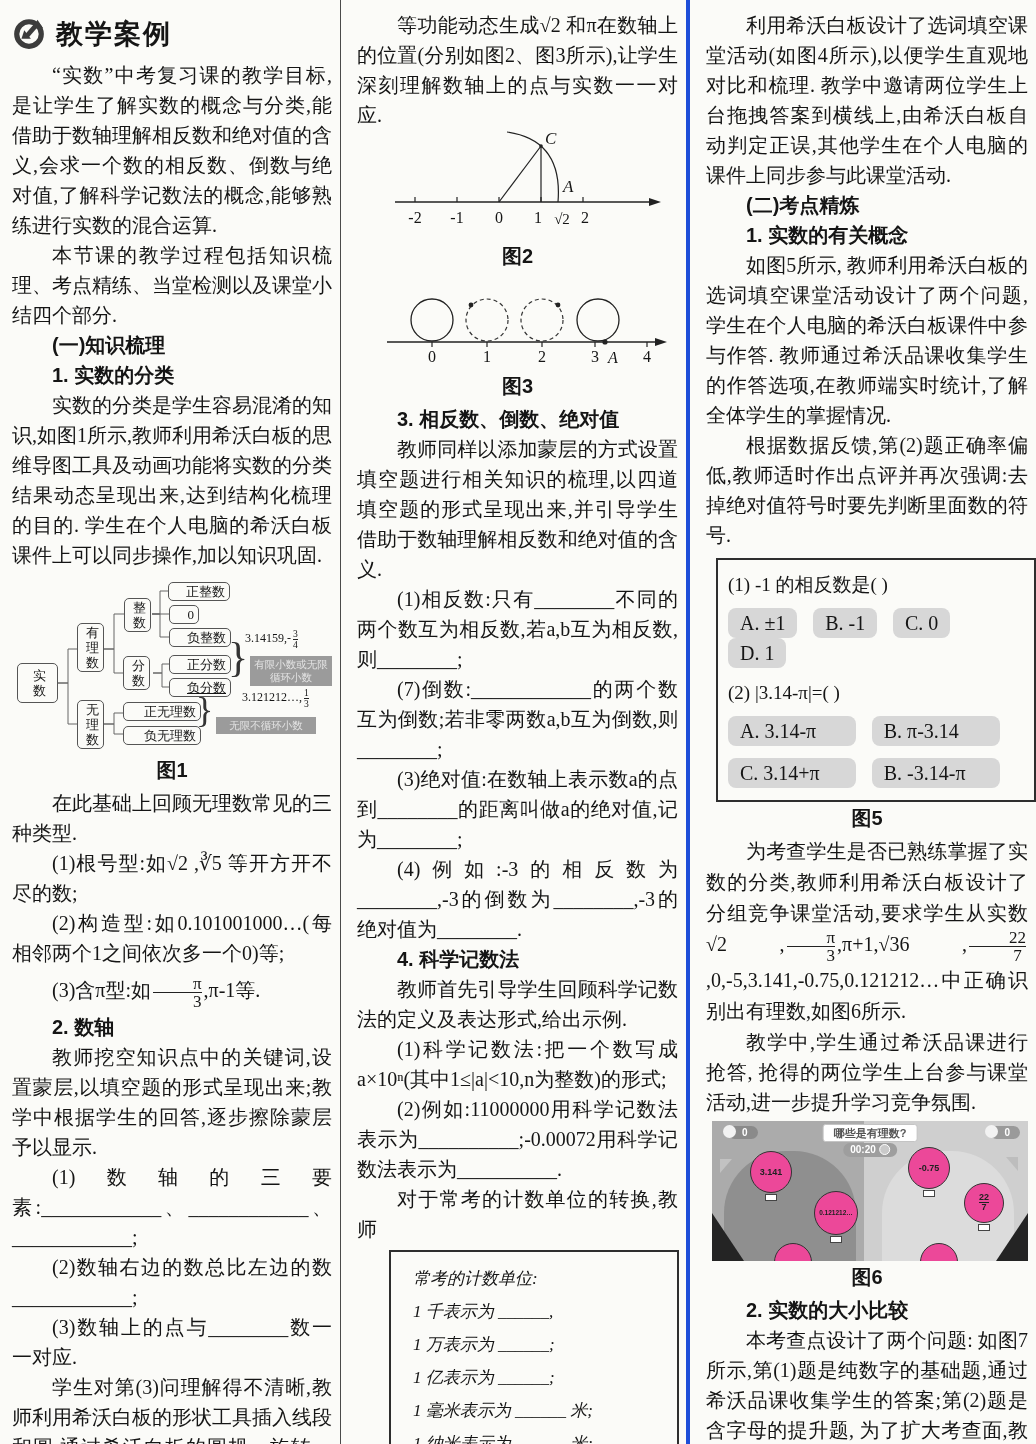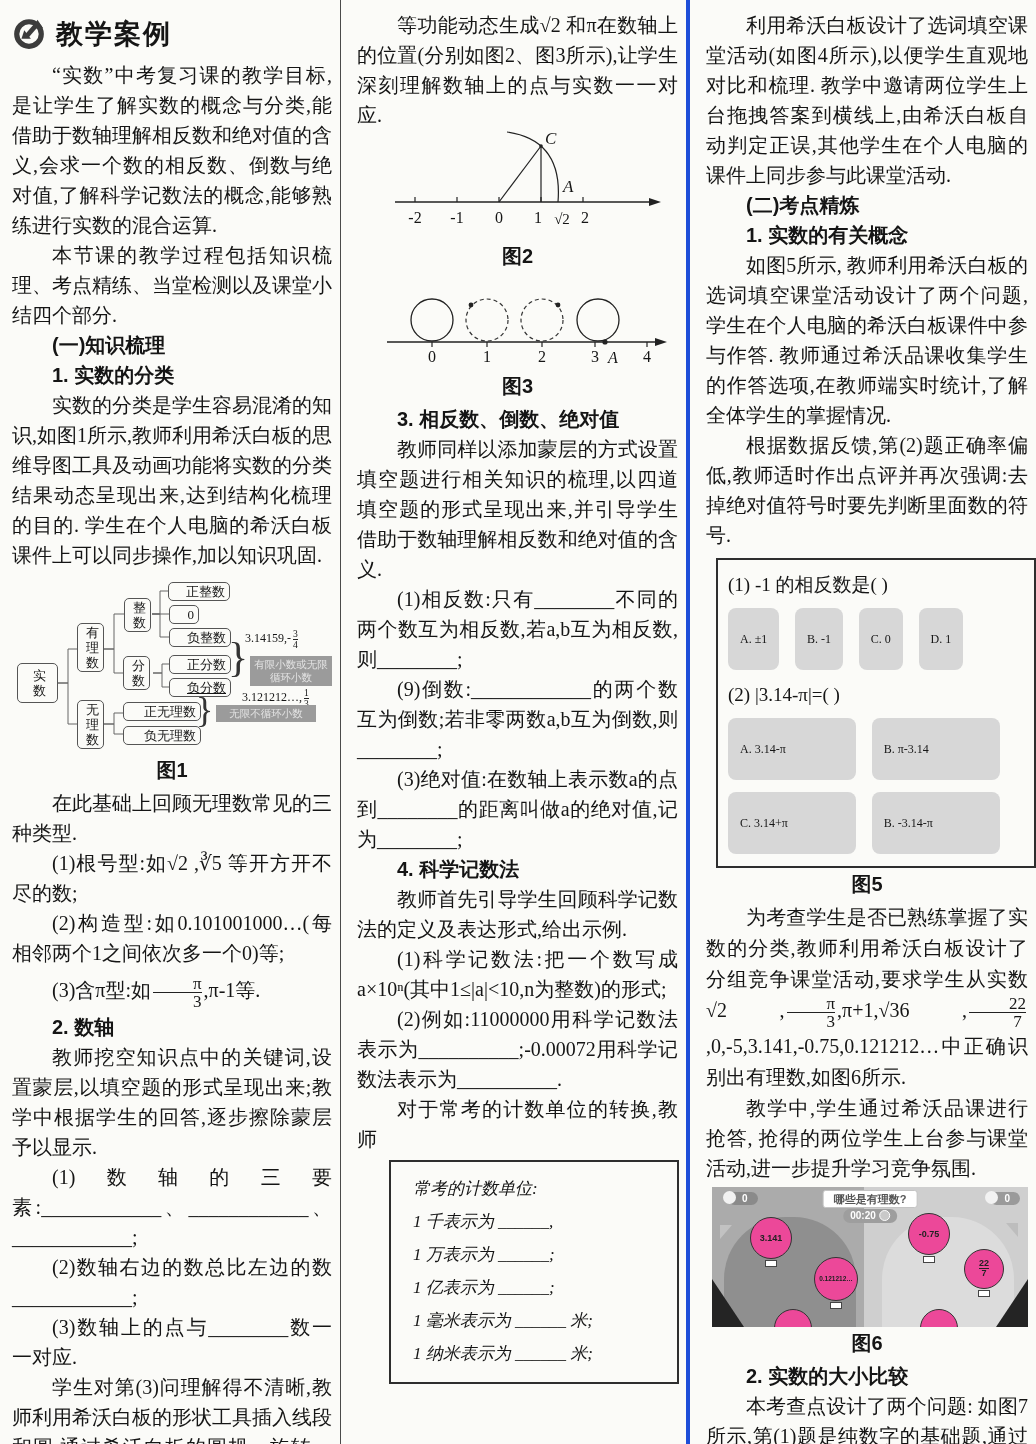--- a/index.html
+++ b/index.html
@@ -33,21 +33,21 @@
   .brace{position:absolute;font-weight:300;color:#333;font-family:"Liberation Serif",serif;}
   
   .fig4box{border:2px solid #2e2e2e;width:258px;margin:6px 0 4px 32px;
         padding:10px 6px 12px 22px;font-style:italic;font-size:17px;line-height:33px;}
   .chip{display:inline-block;background:#d7d7d7;border-radius:9px;padding:2px 9px;
         margin-right:13px;font-size:17px;line-height:22px;}
   
   .fig5box{border:2px solid #2e2e2e;width:296px;margin:8px 0 2px 10px;padding:10px 10px;font-size:19px;}
   .fig5box .q{margin:2px 0 10px;line-height:26px;}
   .fig5box .optrow{margin:0 0 12px;}
-  .fig5box .chip{font-size:12px;padding:20px 12px;margin-right:11px;border-radius:8px;}
+  .fig5box .chip{font-size:20px;padding:4px 12px;margin-right:11px;border-radius:8px;}
   .fig5box .chip.w{min-width:104px;text-align:left;}
   
   .fig6{position:relative;width:316px;height:140px;margin:4px 0 0 6px;background:#bdbdbd;overflow:hidden;
         font-family:"Liberation Sans","DejaVu Sans",sans-serif;}
   .half-l{position:absolute;left:0;top:0;width:152px;height:140px;background:#ababab;}
   .half-r{position:absolute;left:152px;top:0;width:164px;height:140px;background:#cfcfcf;}
   .arch{position:absolute;bottom:0;border-radius:62px 62px 0 0;}
   .arch.l{left:12px;width:132px;height:110px;background:#8f8f8f;}
   .arch.r{left:170px;width:132px;height:110px;background:#dcdcdc;}
   .qpill{position:absolute;left:50%;top:3px;transform:translateX(-50%);background:#fff;
@@ -116,21 +116,21 @@
       <div class="node" style="left:157px;top:52px;width:52px;">负整数</div>
       <div class="node" style="left:157px;top:79px;width:52px;">正分数</div>
       <div class="node" style="left:157px;top:102px;width:52px;text-decoration:underline;">负分数</div>
       <div class="node" style="left:111px;top:126px;width:68px;">正无理数</div>
       <div class="node" style="left:111px;top:150px;width:68px;">负无理数</div>
       <span class="brace" style="left:216px;top:74px;font-size:42px;">}</span>
       <span class="brace" style="left:184px;top:127px;font-size:36px;">}</span>
       <span class="ann" style="left:233px;top:53px;"><span>3.14159,-</span><span class="frac"><span class="fnum">3</span><span class="fden">4</span></span></span>
       <div class="graybox" style="left:238px;top:80px;width:76px;">有限小数或无限循环小数</div>
       <span class="ann" style="left:230px;top:112px;"><span>3.121212…,</span><span class="frac"><span class="fnum">1</span><span class="fden">3</span></span></span>
-      <div class="graybox" style="left:204px;top:129px;width:94px;">无限不循环小数</div>
+      <div class="graybox" style="left:204px;top:141px;width:94px;">无限不循环小数</div>
     </div>
     <div class="cap">图1</div>
 
     <p class="para">在此基础上回顾无理数常见的三种类型.</p>
     <p class="para">(1)根号型:如√2 ,∛5 等开方开不尽的数;</p>
     <p class="para">(2)构造型:如0.101001000…(每相邻两个1之间依次多一个0)等;</p>
     <p class="para" style="line-height:44px;"><span>(3)含π型:如</span><span class="frac" style="font-size:0.85em;"><span class="fnum">π</span><span class="fden">3</span></span><span>,π-1等.</span></p>
     <h3 class="hd">2. 数轴</h3>
     <p class="para">教师挖空知识点中的关键词,设置蒙层,以填空题的形式呈现出来;教学中根据学生的回答,逐步擦除蒙层予以显示.</p>
     <p class="para">(1)数轴的三要素:____________、____________、____________;</p>
@@ -187,22 +187,23 @@
       <text x="185" y="88" font-size="16" text-anchor="middle">2</text>
       <text x="238" y="88" font-size="16" text-anchor="middle">3</text>
       <text x="290" y="88" font-size="16" text-anchor="middle">4</text>
       <text x="251" y="89" font-size="16" font-style="italic">A</text>
     </svg>
     <div class="cap">图3</div>
 
     <h3 class="hd">3. 相反数、倒数、绝对值</h3>
     <p class="para">教师同样以添加蒙层的方式设置填空题进行相关知识的梳理,以四道填空题的形式呈现出来,并引导学生借助于数轴理解相反数和绝对值的含义.</p>
     <p class="para">(1)相反数:只有________不同的两个数互为相反数,若a,b互为相反数,则________;</p>
-    <p class="para">(9)倒数:____________的两个数互为倒数;若非零两数a,b互为倒数,则________;</p>
+    <p class="para">(7)倒数:____________的两个数互为倒数;若非零两数a,b互为倒数,则________;</p>
     <p class="para">(3)绝对值:在数轴上表示数a的点到________的距离叫做a的绝对值,记为________;</p>
+    <p class="para">(4)例如:-3的相反数为________,-3的倒数为________,-3的绝对值为________.</p>
     <h3 class="hd">4. 科学记数法</h3>
     <p class="para">教师首先引导学生回顾科学记数法的定义及表达形式,给出示例.</p>
     <p class="para">(1)科学记数法:把一个数写成a×10ⁿ(其中1≤|a|&lt;10,n为整数)的形式;</p>
     <p class="para">(2)例如:11000000用科学记数法表示为__________;-0.00072用科学记数法表示为__________.</p>
     <p class="para">对于常考的计数单位的转换,教师</p>
 
     
     <div class="fig4box">
       <div>常考的计数单位:</div>
       <div>1 千表示为 ______,</div>

